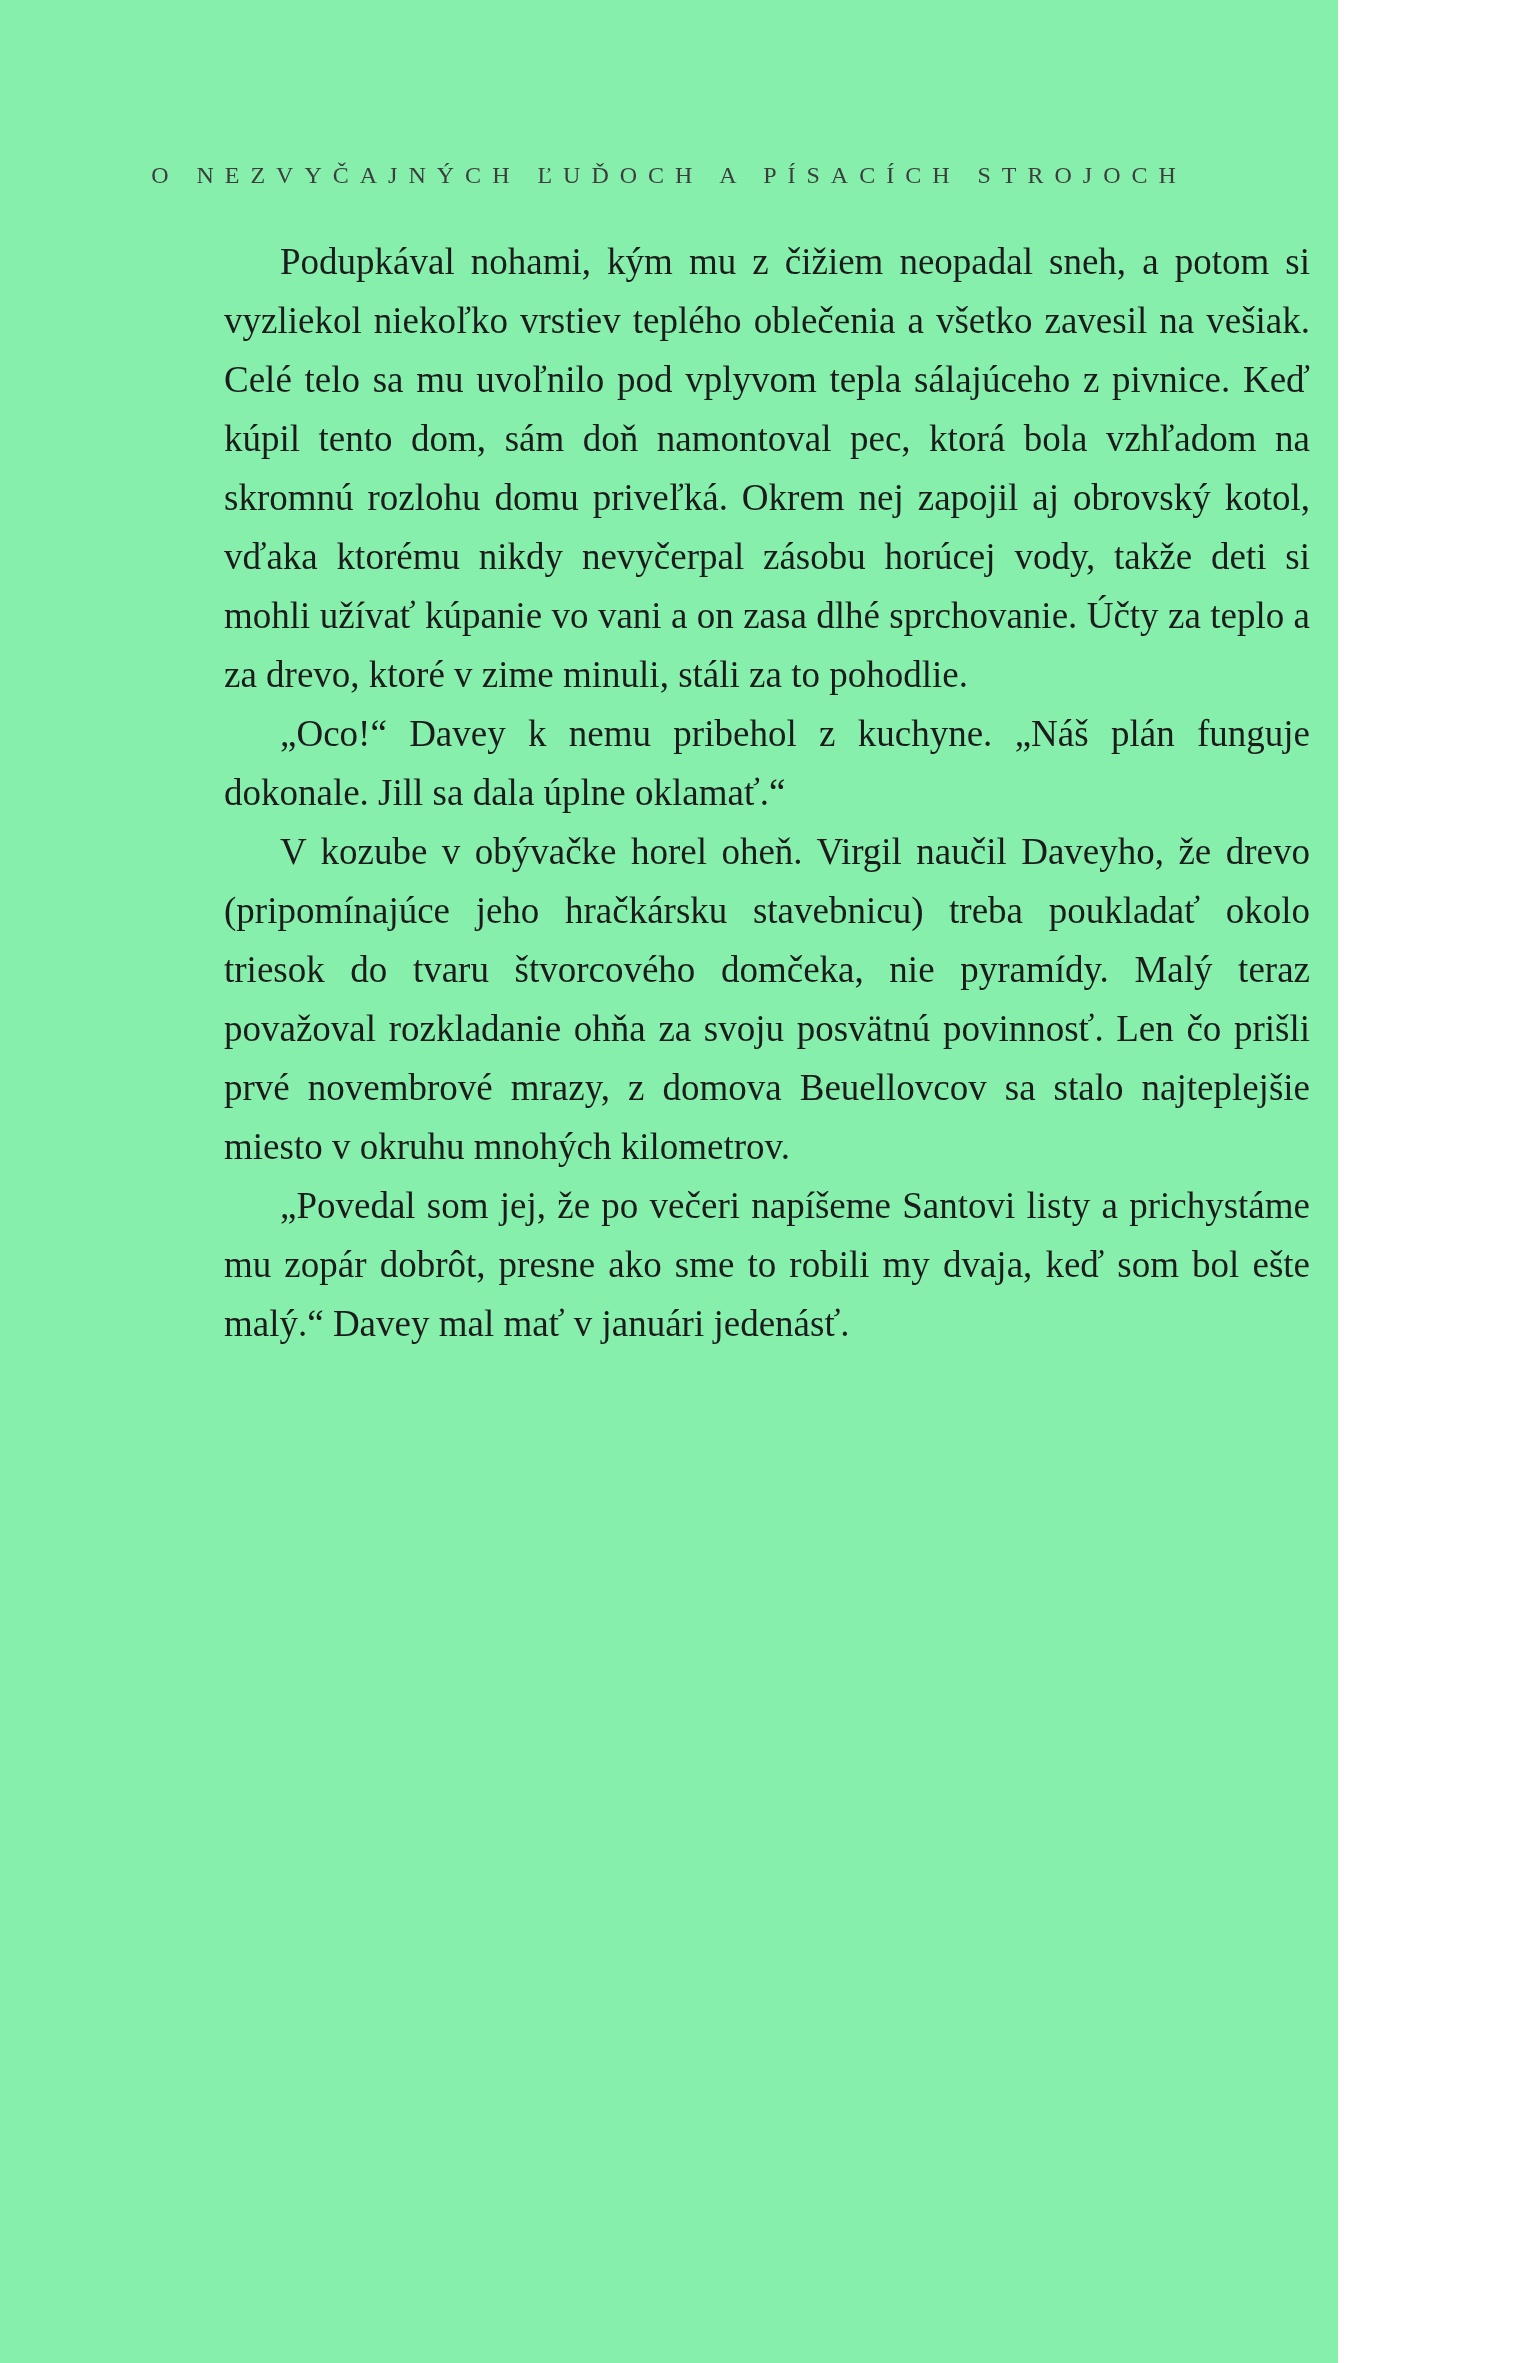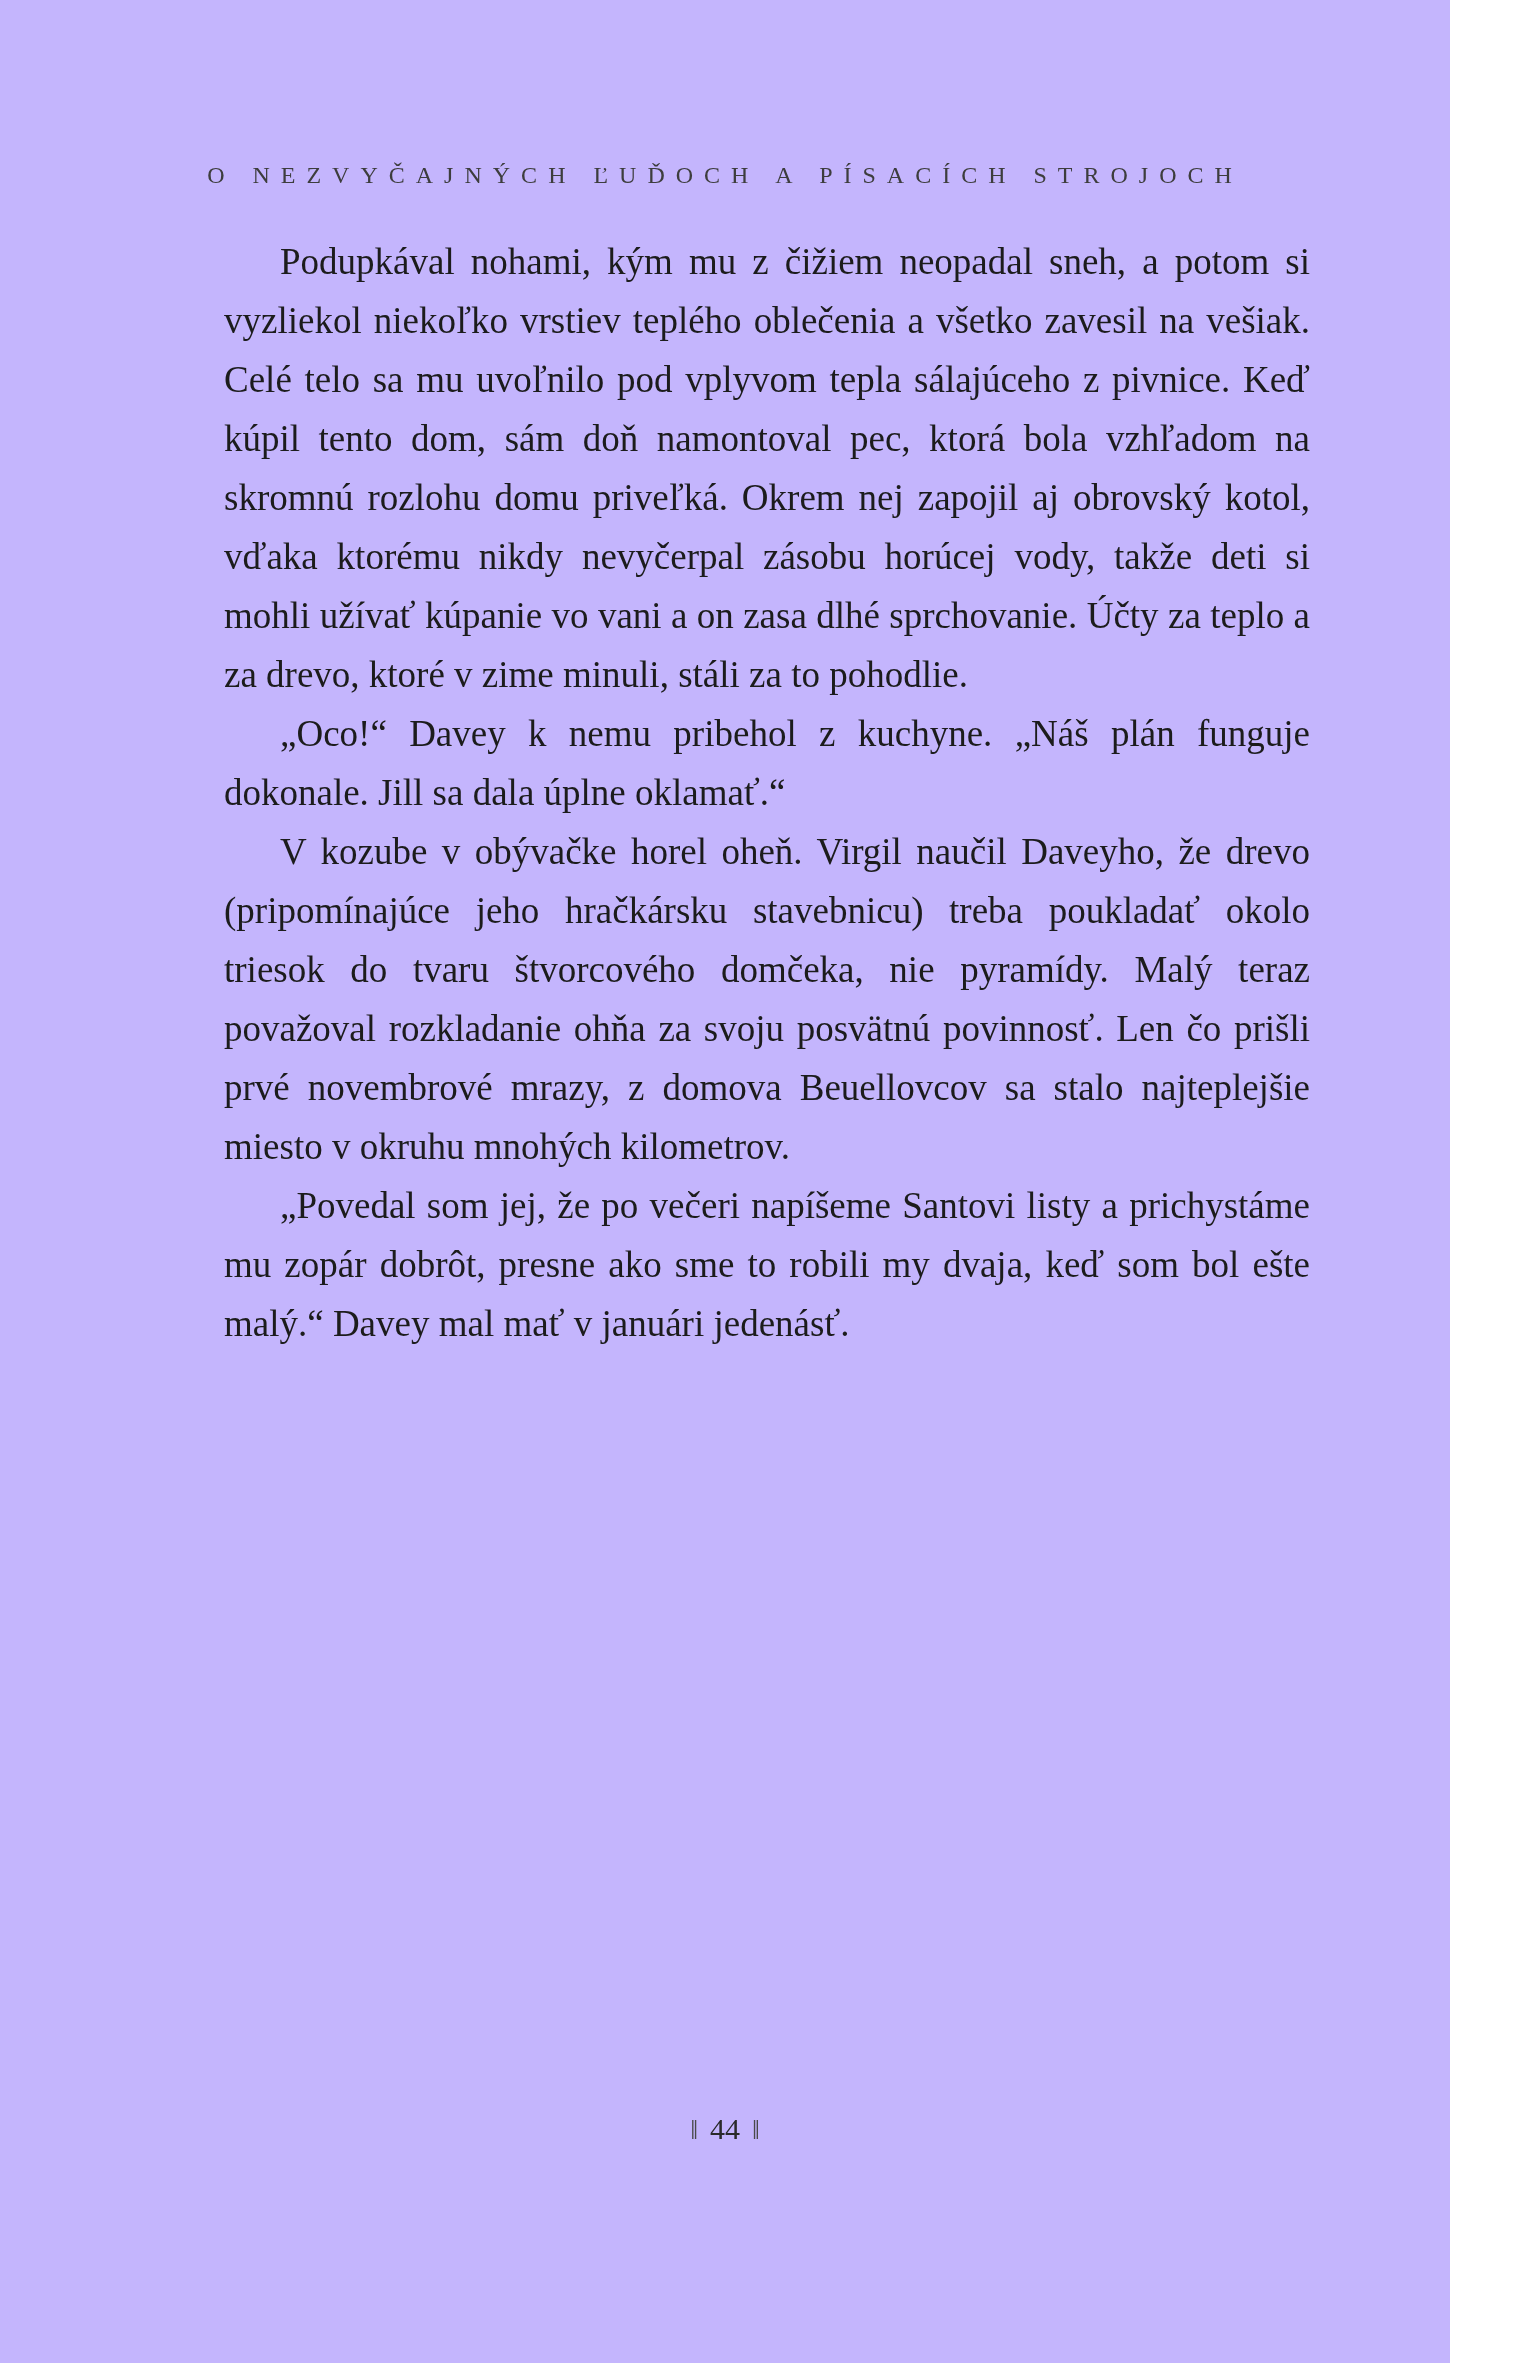--- a/index.html
+++ b/index.html
@@ -2,23 +2,23 @@
 <html lang="sk"><head>
 <meta charset="utf-8">
 <style>
   html, body {
     margin: 0;
     padding: 0;
     background: #ffffff;
   }
   .page {
     position: relative;
-    width: 1450px;
+    width: 1338px;
     height: 2363px;
-    background: #c4b5fd;
+    background: #86efac;
     font-family: "Liberation Serif", "DejaVu Serif", serif;
     color: #1c1c1c;
     overflow: hidden;
   }
   .running-header {
     position: absolute;
     top: 162px;
     left: 0;
     right: 0;
     text-align: center;
@@ -69,17 +69,14 @@
 
   <div class="running-header">O NEZVYČAJNÝCH ĽUĎOCH A PÍSACÍCH STROJOCH</div>
 
   <div class="text-block">
     <p class="indented">Podupkával nohami, kým mu z čižiem neopadal sneh, a potom si vyzliekol niekoľko vrstiev teplého oblečenia a všetko zavesil na vešiak. Celé telo sa mu uvoľnilo pod vplyvom tepla sálajúceho z pivnice. Keď kúpil tento dom, sám doň namontoval pec, ktorá bola vzhľadom na skromnú rozlohu domu priveľká. Okrem nej zapojil aj obrovský kotol, vďaka ktorému nikdy nevyčerpal zásobu horúcej vody, takže deti si mohli užívať kúpanie vo vani a on zasa dlhé sprchovanie. Účty za teplo a za drevo, ktoré v zime minuli, stáli za to pohodlie.</p>
     <p class="indented">„Oco!“ Davey k nemu pribehol z kuchyne. „Náš plán funguje dokonale. Jill sa dala úplne oklamať.“</p>
     <p class="indented">V kozube v obývačke horel oheň. Virgil naučil Daveyho, že drevo (pripomínajúce jeho hračkársku stavebnicu) treba poukladať okolo triesok do tvaru štvorcového domčeka, nie pyramídy. Malý teraz považoval rozkladanie ohňa za svoju posvätnú povinnosť. Len čo prišli prvé novembrové mrazy, z domova Beuellovcov sa stalo najteplejšie miesto v okruhu mnohých kilometrov.</p>
     <p class="indented">„Povedal som jej, že po večeri napíšeme Santovi listy a prichystáme mu zopár dobrôt, presne ako sme to robili my dvaja, keď som bol ešte malý.“ Davey mal mať v januári jedenásť.</p>
   </div>
 
-  <div class="page-footer">
-    <span class="mark">‖</span><span>44</span><span class="mark">‖</span>
-  </div>
 
 </div>
 
 </body></html>

